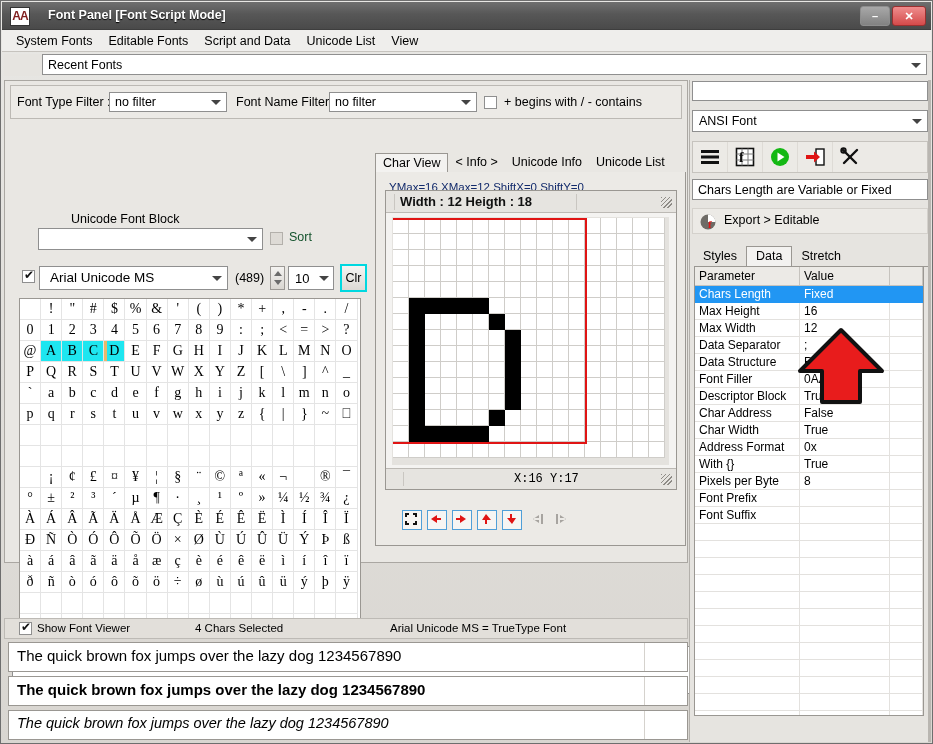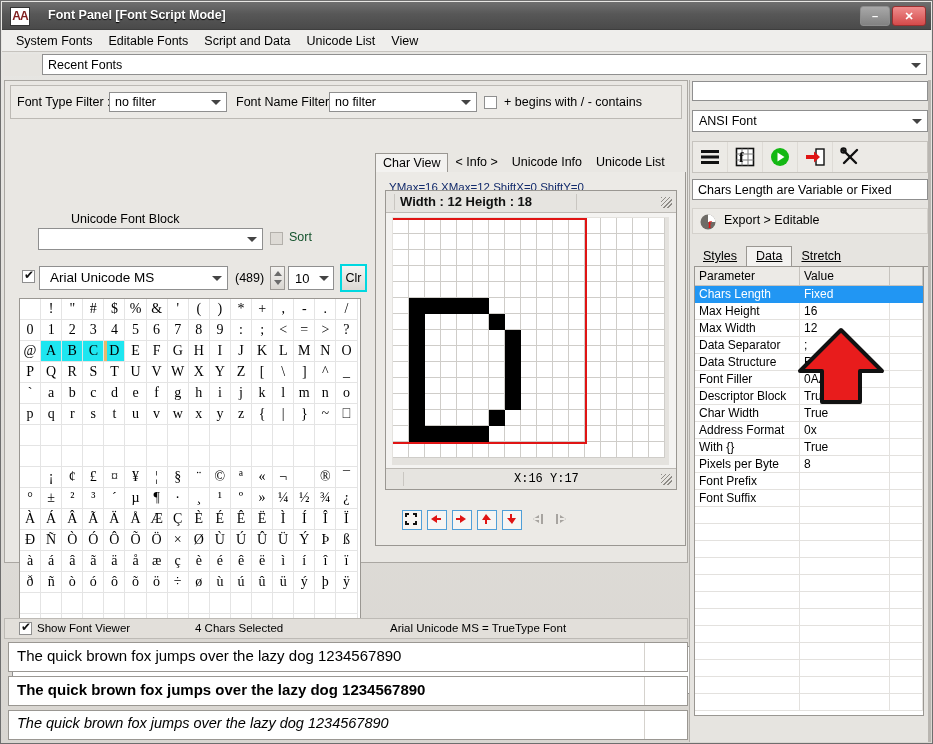--- a/index.html
+++ b/index.html
@@ -170,21 +170,21 @@
      display:flex;align-items:center;}
   .ricon{width:34px;height:30px;display:flex;align-items:center;
      justify-content:center;border-right:1px solid #dedbd6;}
   .rp-hint{position:absolute;left:2px;top:99px;width:236px;height:21px;
      background:#fff;border:1px solid #8f8f8f;box-sizing:border-box;
      font-size:12.5px;padding:3px 0 0 5px;}
   .rp-exp{position:absolute;left:2px;top:128px;width:236px;height:26px;
      background:#eceae6;border:1px solid #d4d1cc;box-sizing:border-box;}
   .rp-exp span{position:absolute;left:31px;top:4px;font-size:12.5px;text-align:center;}
   .rp-tabs{position:absolute;left:4px;top:164px;width:234px;height:22px;
-     display:flex;align-items:flex-end;border-bottom:1px solid #9a9792;text-decoration:underline;}
+     display:flex;align-items:flex-end;border-bottom:1px solid #9a9792;}
   .rtab{height:19px;padding:2px 9px 0 9px;font-size:12.5px;box-sizing:border-box;}
   .rtab.active{background:#f3f2f0;border:1px solid #9a9792;
      border-bottom:1px solid #f3f2f0;height:21px;margin-bottom:-1px;}
   .grid{position:absolute;left:4px;top:186px;width:230px;height:450px;
      background:#fff;border:1px solid #9a9792;box-sizing:border-box;overflow:hidden;}
   .ghead{display:flex;height:18px;background:#eceae6;
      border-bottom:1px solid #c6c3be;font-size:12px;}
   .ghead div{padding:2px 0 0 4px;box-sizing:border-box;
      border-right:1px solid #c6c3be;}
   .grow{display:flex;height:17px;font-size:12px;}
@@ -1051,20 +1051,25 @@
           <div class="c1">Font Filler</div>
           <div class="c2">0AA</div>
           <div class="c3"></div>
         </div>
         <div class="grow">
           <div class="c1">Descriptor Block</div>
           <div class="c2">True</div>
           <div class="c3"></div>
         </div>
         <div class="grow">
+          <div class="c1">Char Address</div>
+          <div class="c2">False</div>
+          <div class="c3"></div>
+        </div>
+        <div class="grow">
           <div class="c1">Char Width</div>
           <div class="c2">True</div>
           <div class="c3"></div>
         </div>
         <div class="grow">
           <div class="c1">Address Format</div>
           <div class="c2">0x</div>
           <div class="c3"></div>
         </div>
         <div class="grow">

